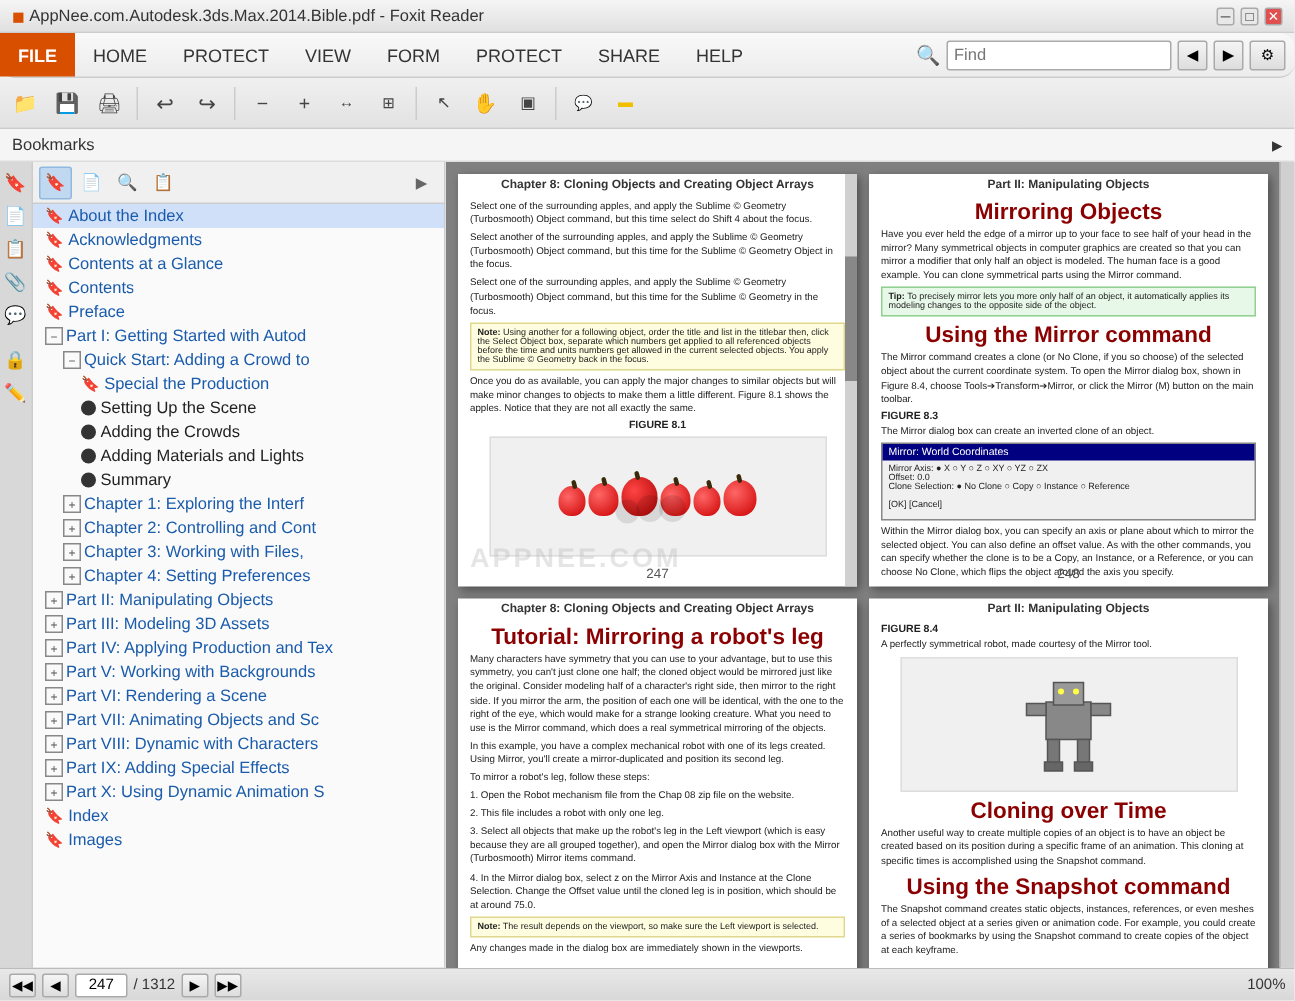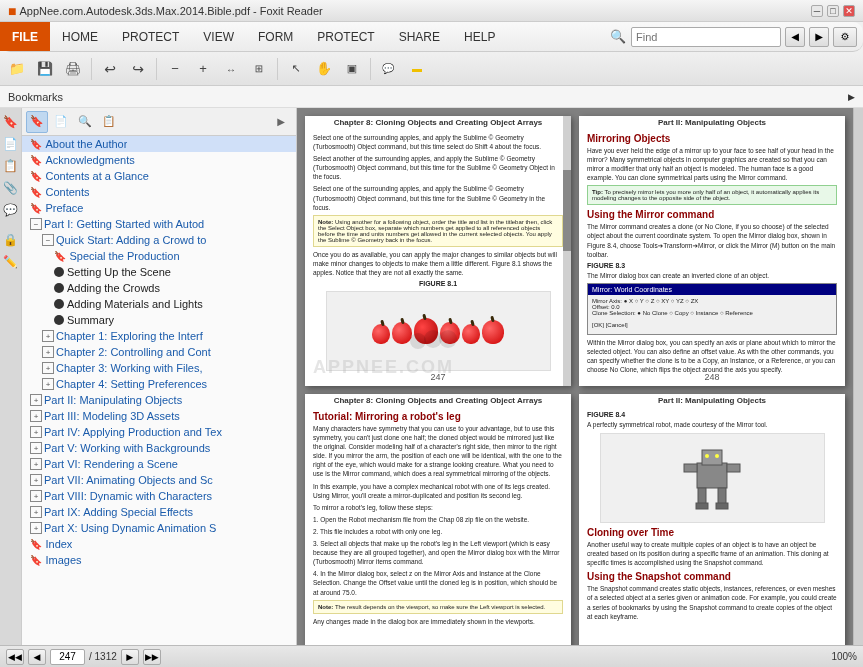--- a/index.html
+++ b/index.html
@@ -240,24 +240,25 @@
       color: #555;
     }
     .pdf-chapter-header {
       font-size: 8px;
       font-weight: bold;
       text-align: center;
       margin-bottom: 6px;
       color: #333;
     }
     .pdf-section-title {
-      font-size: 10px;
+      font-size: 15px;
       font-weight: bold;
       color: #8b0000;
       margin: 4px 0 2px 0;
+      text-align: center;
     }
     .pdf-body-text {
       font-size: 6.5px;
       line-height: 1.4;
       color: #222;
       margin-bottom: 3px;
     }
     .pdf-figure-box {
       width: 90%;
       height: 80px;
@@ -464,21 +465,21 @@
       <button class="sidebar-tb-btn">📄</button>
       <button class="sidebar-tb-btn">🔍</button>
       <button class="sidebar-tb-btn">📋</button>
       <button class="sidebar-tb-btn" id="expand-btn">▶</button>
     </div>
     <div id="sidebar-content">
 
       <div class="tree-item selected">
         <span class="indent" style="width:4px;"></span>
         <span class="bookmark-icon">🔖</span>
-        <span class="label">About the Author</span>
+        <span class="label">About the Index</span>
       </div>
 
       <div class="tree-item">
         <span class="indent" style="width:4px;"></span>
         <span class="bookmark-icon">🔖</span>
         <span class="label">Acknowledgments</span>
       </div>
 
       <div class="tree-item">
         <span class="indent" style="width:4px;"></span>

